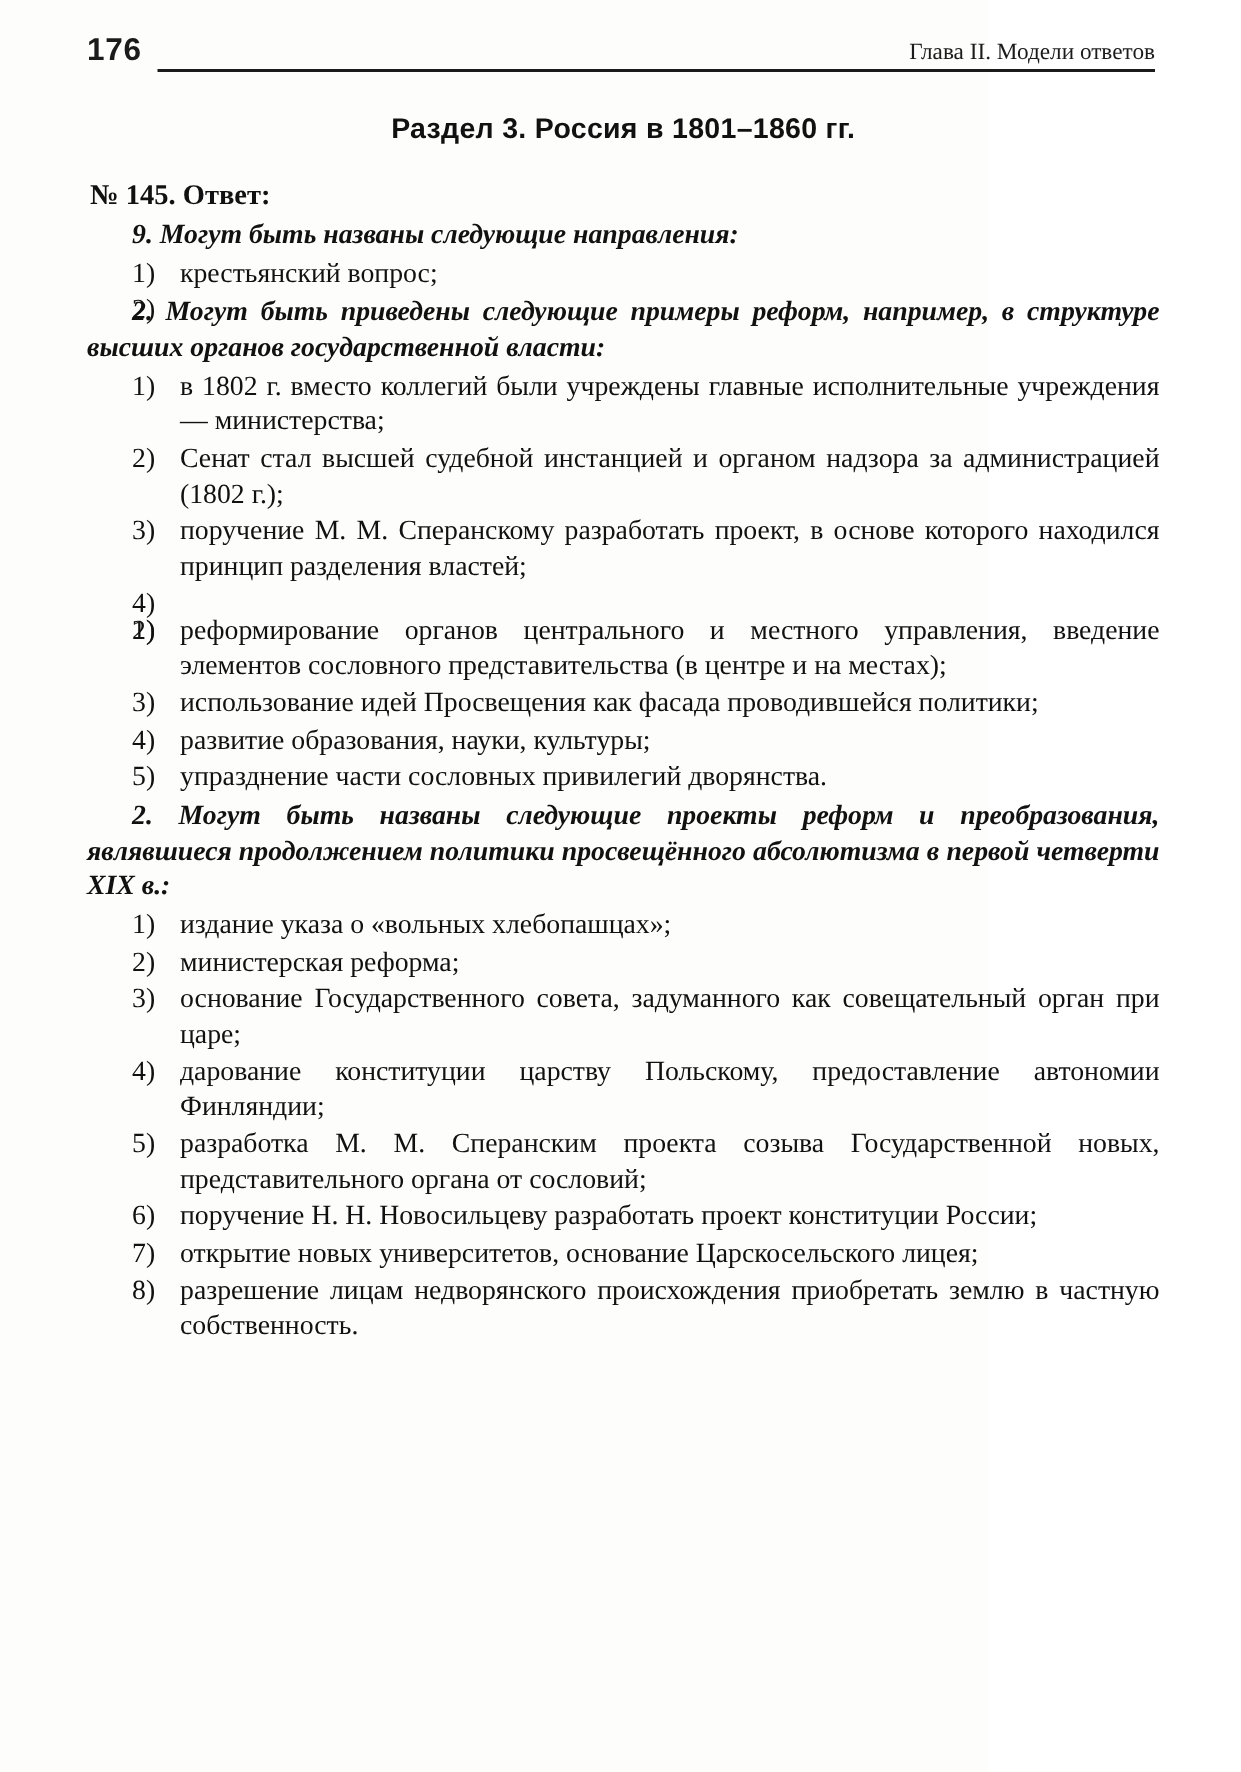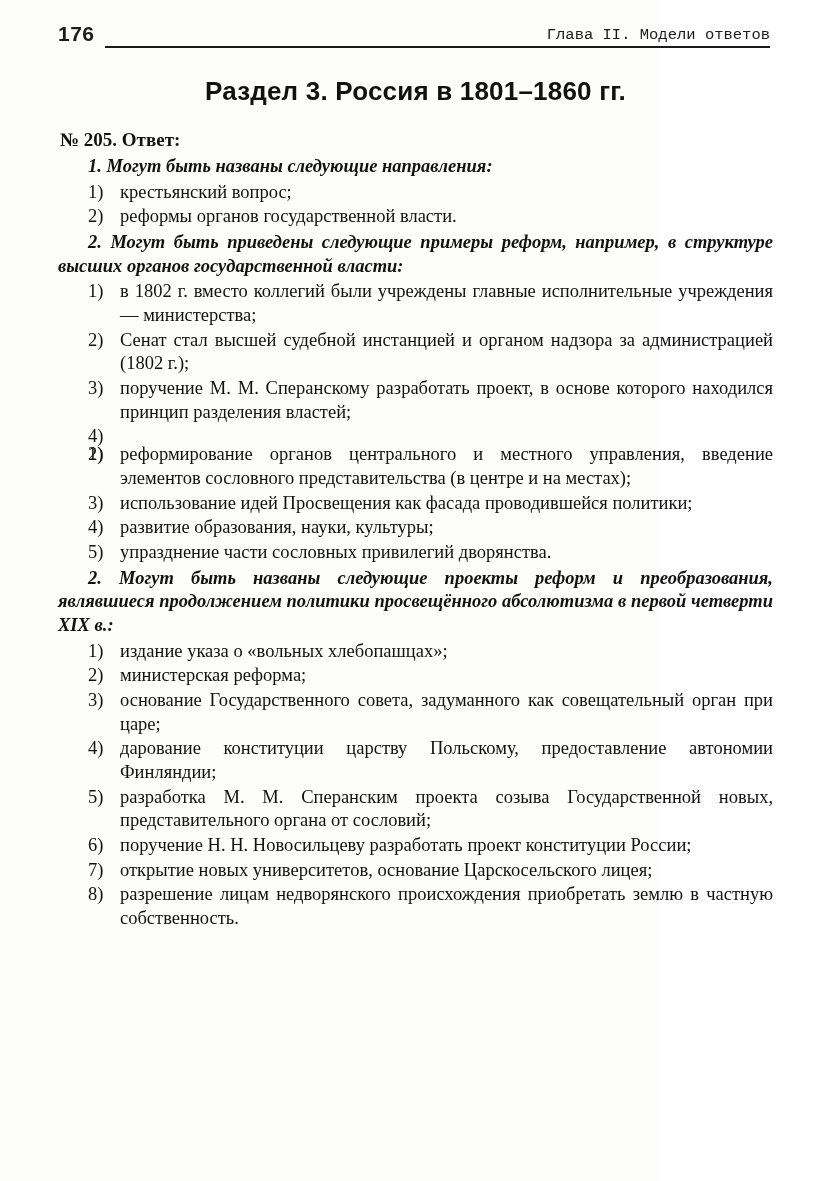--- a/index.html
+++ b/index.html
@@ -32,21 +32,21 @@
     justify-content: space-between;
   }
   .page-number {
     font-family: "Liberation Sans", sans-serif;
     font-size: 21px;
     font-weight: bold;
     letter-spacing: 0.5px;
     color: #1b1b1b;
   }
   .header-title {
-    font-family: Liberation Mono, monospace;
+    font-family: Liberation Serif, serif;
     font-size: 15.5px;
     color: #1b1b1b;
     padding-bottom: 2px;
   }
   .header-rule {
     position: absolute;
     left: 105px;
     top: 46px;
     width: 665px;
     height: 2px;
@@ -54,21 +54,21 @@
   }
   .content {
     position: absolute;
     left: 58px;
     top: 64px;
     width: 715px;
   }
   .section-title {
     text-align: center;
     font-family: "Liberation Sans", sans-serif;
-    font-size: 26px;
+    font-size: 19px;
     font-weight: bold;
     margin: 12px 0 22px 0;
     letter-spacing: 0.2px;
     color: #111;
   }
   .answer-block {
     margin-bottom: 6px;
   }
   .answer-heading {
     font-size: 19px;
@@ -116,31 +116,30 @@
     <div class="page-number">176</div>
     <div class="header-title">Глава II. Модели ответов</div>
   </div>
   <div class="header-rule"></div>
 
   <div class="content">
 
     <div class="section-title">Раздел 3. Россия в 1801–1860 гг.</div>
 
     <div class="answer-block">
-      <div class="answer-heading">№ 205. Ответ:</div>
-
-      <div class="lead">1. Могут быть названы следующие направления:</div>
+      <div class="answer-heading">№ 145. Ответ:</div>
+
+      <div class="lead">9. Могут быть названы следующие направления:</div>
       <ol class="items">
         <li>
           <span class="marker">1)</span>
           <span>крестьянский вопрос;</span>
         </li>
         <li>
           <span class="marker">2)</span>
-          <span>реформы органов государственной власти.</span>
         </li>
       </ol>
 
       <div class="lead">2. Могут быть приведены следующие примеры реформ, например, в структуре высших органов государственной власти:</div>
       <ol class="items">
         <li>
           <span class="marker">1)</span>
           <span>в 1802 г. вместо коллегий были учреждены главные исполнительные учреждения — министерства;</span>
         </li>
         <li>

